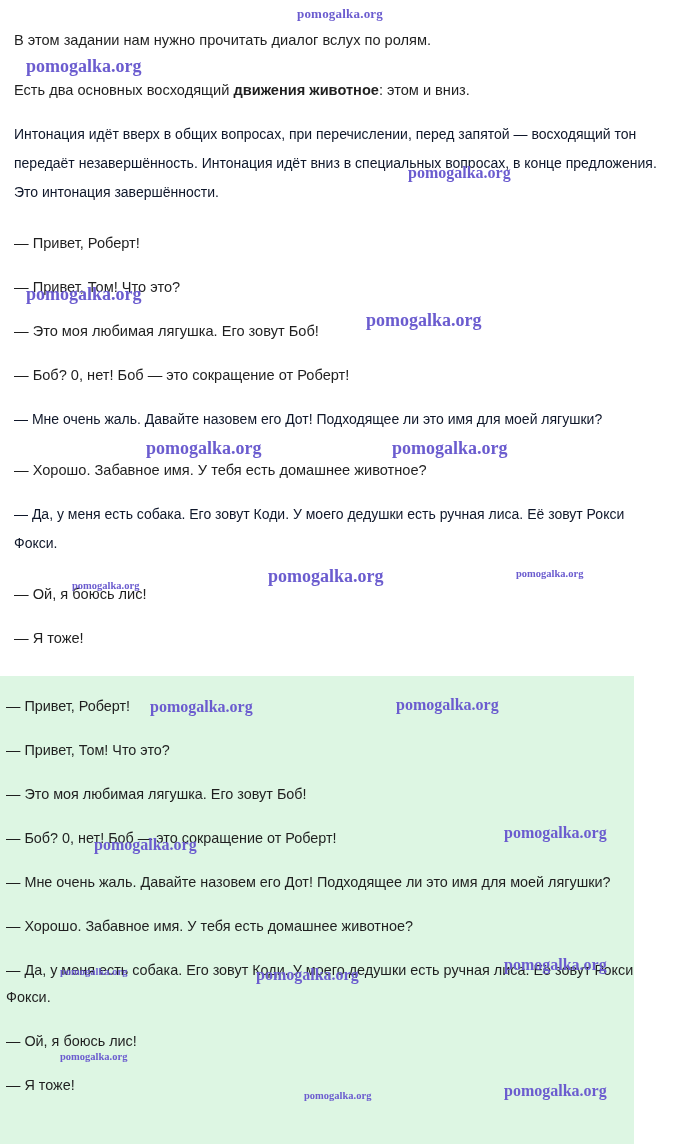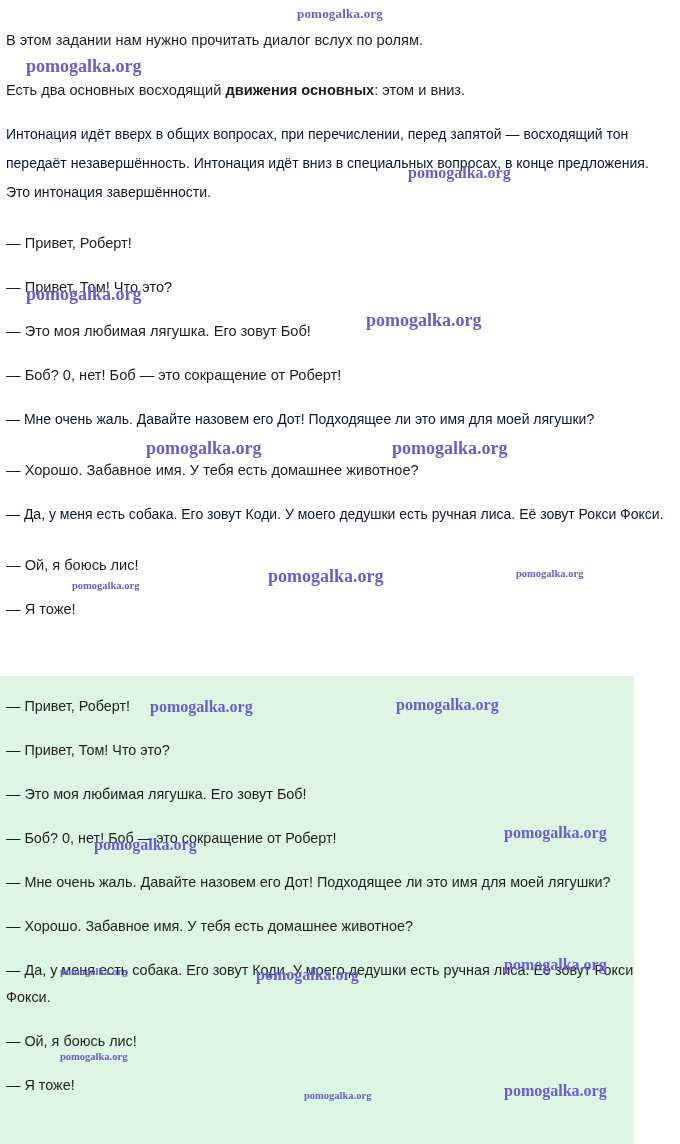--- a/index.html
+++ b/index.html
@@ -27,21 +27,21 @@
     font-family: "Liberation Serif", serif;
     font-weight: bold;
     font-size: 13px;
     color: #6b5ccf;
     padding-top: 6px;
     padding-bottom: 4px;
     letter-spacing: 0.2px;
   }
   .content {
     position: relative;
-    padding: 0 6px;
+    padding: 0 14px;
   }
   p.line {
     margin: 0;
     font-size: 14.6px;
     line-height: 28px;
     color: #1f1f1f;
   }
   p.para {
     margin: 0 0 0 0;
     font-size: 14px;
@@ -89,21 +89,21 @@
 </head>
 <body>
 
 <div id="page">
 
   <div class="top-mark">pomogalka.org</div>
 
   <div class="content">
     <p class="line">В этом задании нам нужно прочитать диалог вслух по ролям.</p>
     <div class="gap-m"></div>
-    <p class="line"><span>Есть два основных восходящий </span><span class="bold">движения основных</span><span>: этом и вниз.</span></p>
+    <p class="line"><span>Есть два основных восходящий </span><span class="bold">движения животное</span><span>: этом и вниз.</span></p>
     <div class="gap-s"></div>
     <p class="para">Интонация идёт вверх в общих вопросах, при перечислении, перед запятой — восходящий тон передаёт незавершённость. Интонация идёт вниз в специальных вопросах, в конце предложения. Это интонация завершённости.</p>
     <div class="gap-m"></div>
 
     <p class="line">— Привет, Роберт!</p>
     <div class="gap-s"></div>
     <p class="line">— Привет, Том! Что это?</p>
     <div class="gap-s"></div>
     <p class="line">— Это моя любимая лягушка. Его зовут Боб!</p>
     <div class="gap-s"></div>

